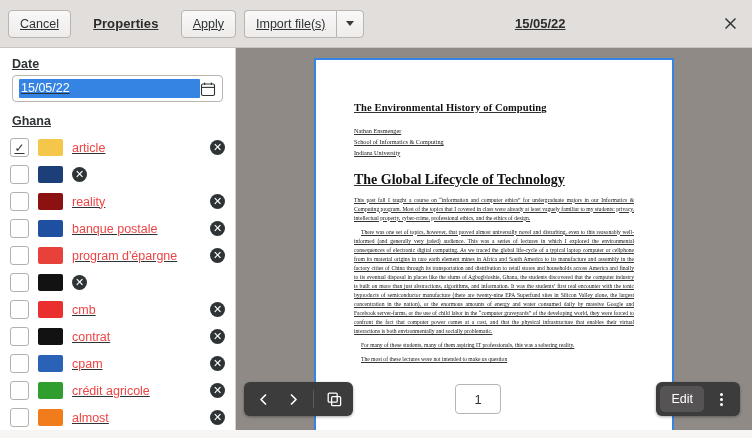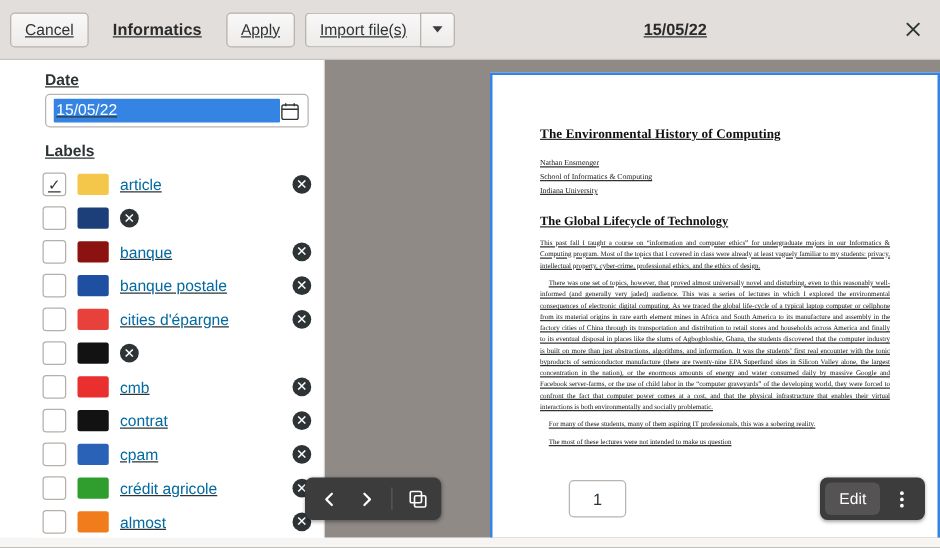--- a/index.html
+++ b/index.html
@@ -109,21 +109,20 @@
     border-radius: 4px;
     cursor: default;
   }
   .close-btn svg { display: block; }
 
   
   .body {
     flex: 1;
     display: flex;
     min-height: 0;
-    margin-left: 24px;
   }
 
   
   .sidebar {
     width: 236px;
     min-width: 236px;
     background: #ffffff;
     border-right: 1px solid #d6d1cd;
     display: flex;
     flex-direction: column;
@@ -195,21 +194,21 @@
   }
   .swatch {
     width: 25px;
     height: 17px;
     border-radius: 2px;
     flex: 0 0 auto;
   }
   .label-name {
     flex: 1;
     font-size: 12.5px;
-    color: #0369a1;
+    color: #ef4444;
     white-space: nowrap;
     overflow: hidden;
     text-overflow: ellipsis;
   }
   .remove-icon {
     width: 15px;
     height: 15px;
     border-radius: 50%;
     background: #2e3436;
     color: #ffffff;
@@ -220,21 +219,21 @@
     font-family: "DejaVu Sans", sans-serif;
   }
 
   
   .preview {
     flex: 1;
     background: #8f8a86;
     position: relative;
     overflow: hidden;
     display: flex;
-    justify-content: flex-end;
+    justify-content: center;
   }
   .page {
     margin-top: 10px;
     width: 360px;
     background: #ffffff;
     border: 2px solid #3584e4;
     box-sizing: border-box;
     padding: 42px 38px 0 38px;
     font-family: "Liberation Serif", serif;
     color: #111111;
@@ -247,21 +246,21 @@
     margin-bottom: 13px;
     letter-spacing: 0.1px;
   }
   .pg-author {
     font-size: 6.2px;
     line-height: 1.75;
     margin-bottom: 13px;
     color: #17171a;
   }
   .pg-section {
-    font-size: 10px;
+    font-size: 14px;
     font-weight: bold;
     margin-bottom: 8px;
   }
   .pg-para {
     font-size: 5.6px;
     line-height: 1.62;
     text-align: justify;
     margin: 0 0 5px 0;
     color: #141417;
     hyphens: auto;
@@ -351,21 +350,21 @@
   }
 </style>
 </head>
 <body>
 
 <div class="app">
 
   <div class="headerbar">
     <div class="hb-left">
       <div class="btn">Cancel</div>
-      <div class="hb-title">Informatics</div>
+      <div class="hb-title">Properties</div>
       <div class="btn">Apply</div>
     </div>
     <div class="hb-right">
       <div class="import-group">
         <div class="btn btn-main">Import file(s)</div>
         <div class="btn btn-arrow">
           <span class="caret-down"></span>
         </div>
       </div>
       <div class="doc-title">15/05/22</div>
@@ -389,21 +388,21 @@
             <svg class="cal-icon" viewBox="0 0 16 16">
               <rect x="1.5" y="3" width="13" height="11.5" rx="1.5" fill="none" stroke="#2e3436" stroke-width="1.1"></rect>
               <line x1="1.5" y1="6.4" x2="14.5" y2="6.4" stroke="#2e3436" stroke-width="1.1"></line>
               <line x1="4.6" y1="1.6" x2="4.6" y2="4" stroke="#2e3436" stroke-width="1.1"></line>
               <line x1="11.4" y1="1.6" x2="11.4" y2="4" stroke="#2e3436" stroke-width="1.1"></line>
             </svg>
           </span>
         </div>
       </div>
 
-      <div class="labels-header">Labels</div>
+      <div class="labels-header">Ghana</div>
 
       <div class="labels-list">
 
         <div class="label-row">
           <div class="checkbox">
               <span class="tick">✓</span>
             </div>
           <div class="swatch" style="background:#f4c64a"></div>
           <div class="label-name">article</div>
           <div class="remove-icon">✕</div>
@@ -411,35 +410,35 @@
 
         <div class="label-row">
           <div class="checkbox"></div>
           <div class="swatch" style="background:#1c3f7a"></div>
           <div class="remove-icon">✕</div>
         </div>
 
         <div class="label-row">
           <div class="checkbox"></div>
           <div class="swatch" style="background:#8c1212"></div>
-          <div class="label-name">banque</div>
+          <div class="label-name">reality</div>
           <div class="remove-icon">✕</div>
         </div>
 
         <div class="label-row">
           <div class="checkbox"></div>
           <div class="swatch" style="background:#1f4fa0"></div>
           <div class="label-name">banque postale</div>
           <div class="remove-icon">✕</div>
         </div>
 
         <div class="label-row">
           <div class="checkbox"></div>
           <div class="swatch" style="background:#e8413c"></div>
-          <div class="label-name">cities d'épargne</div>
+          <div class="label-name">program d'épargne</div>
           <div class="remove-icon">✕</div>
         </div>
 
         <div class="label-row">
           <div class="checkbox"></div>
           <div class="swatch" style="background:#121212"></div>
           <div class="remove-icon">✕</div>
         </div>
 
         <div class="label-row">

